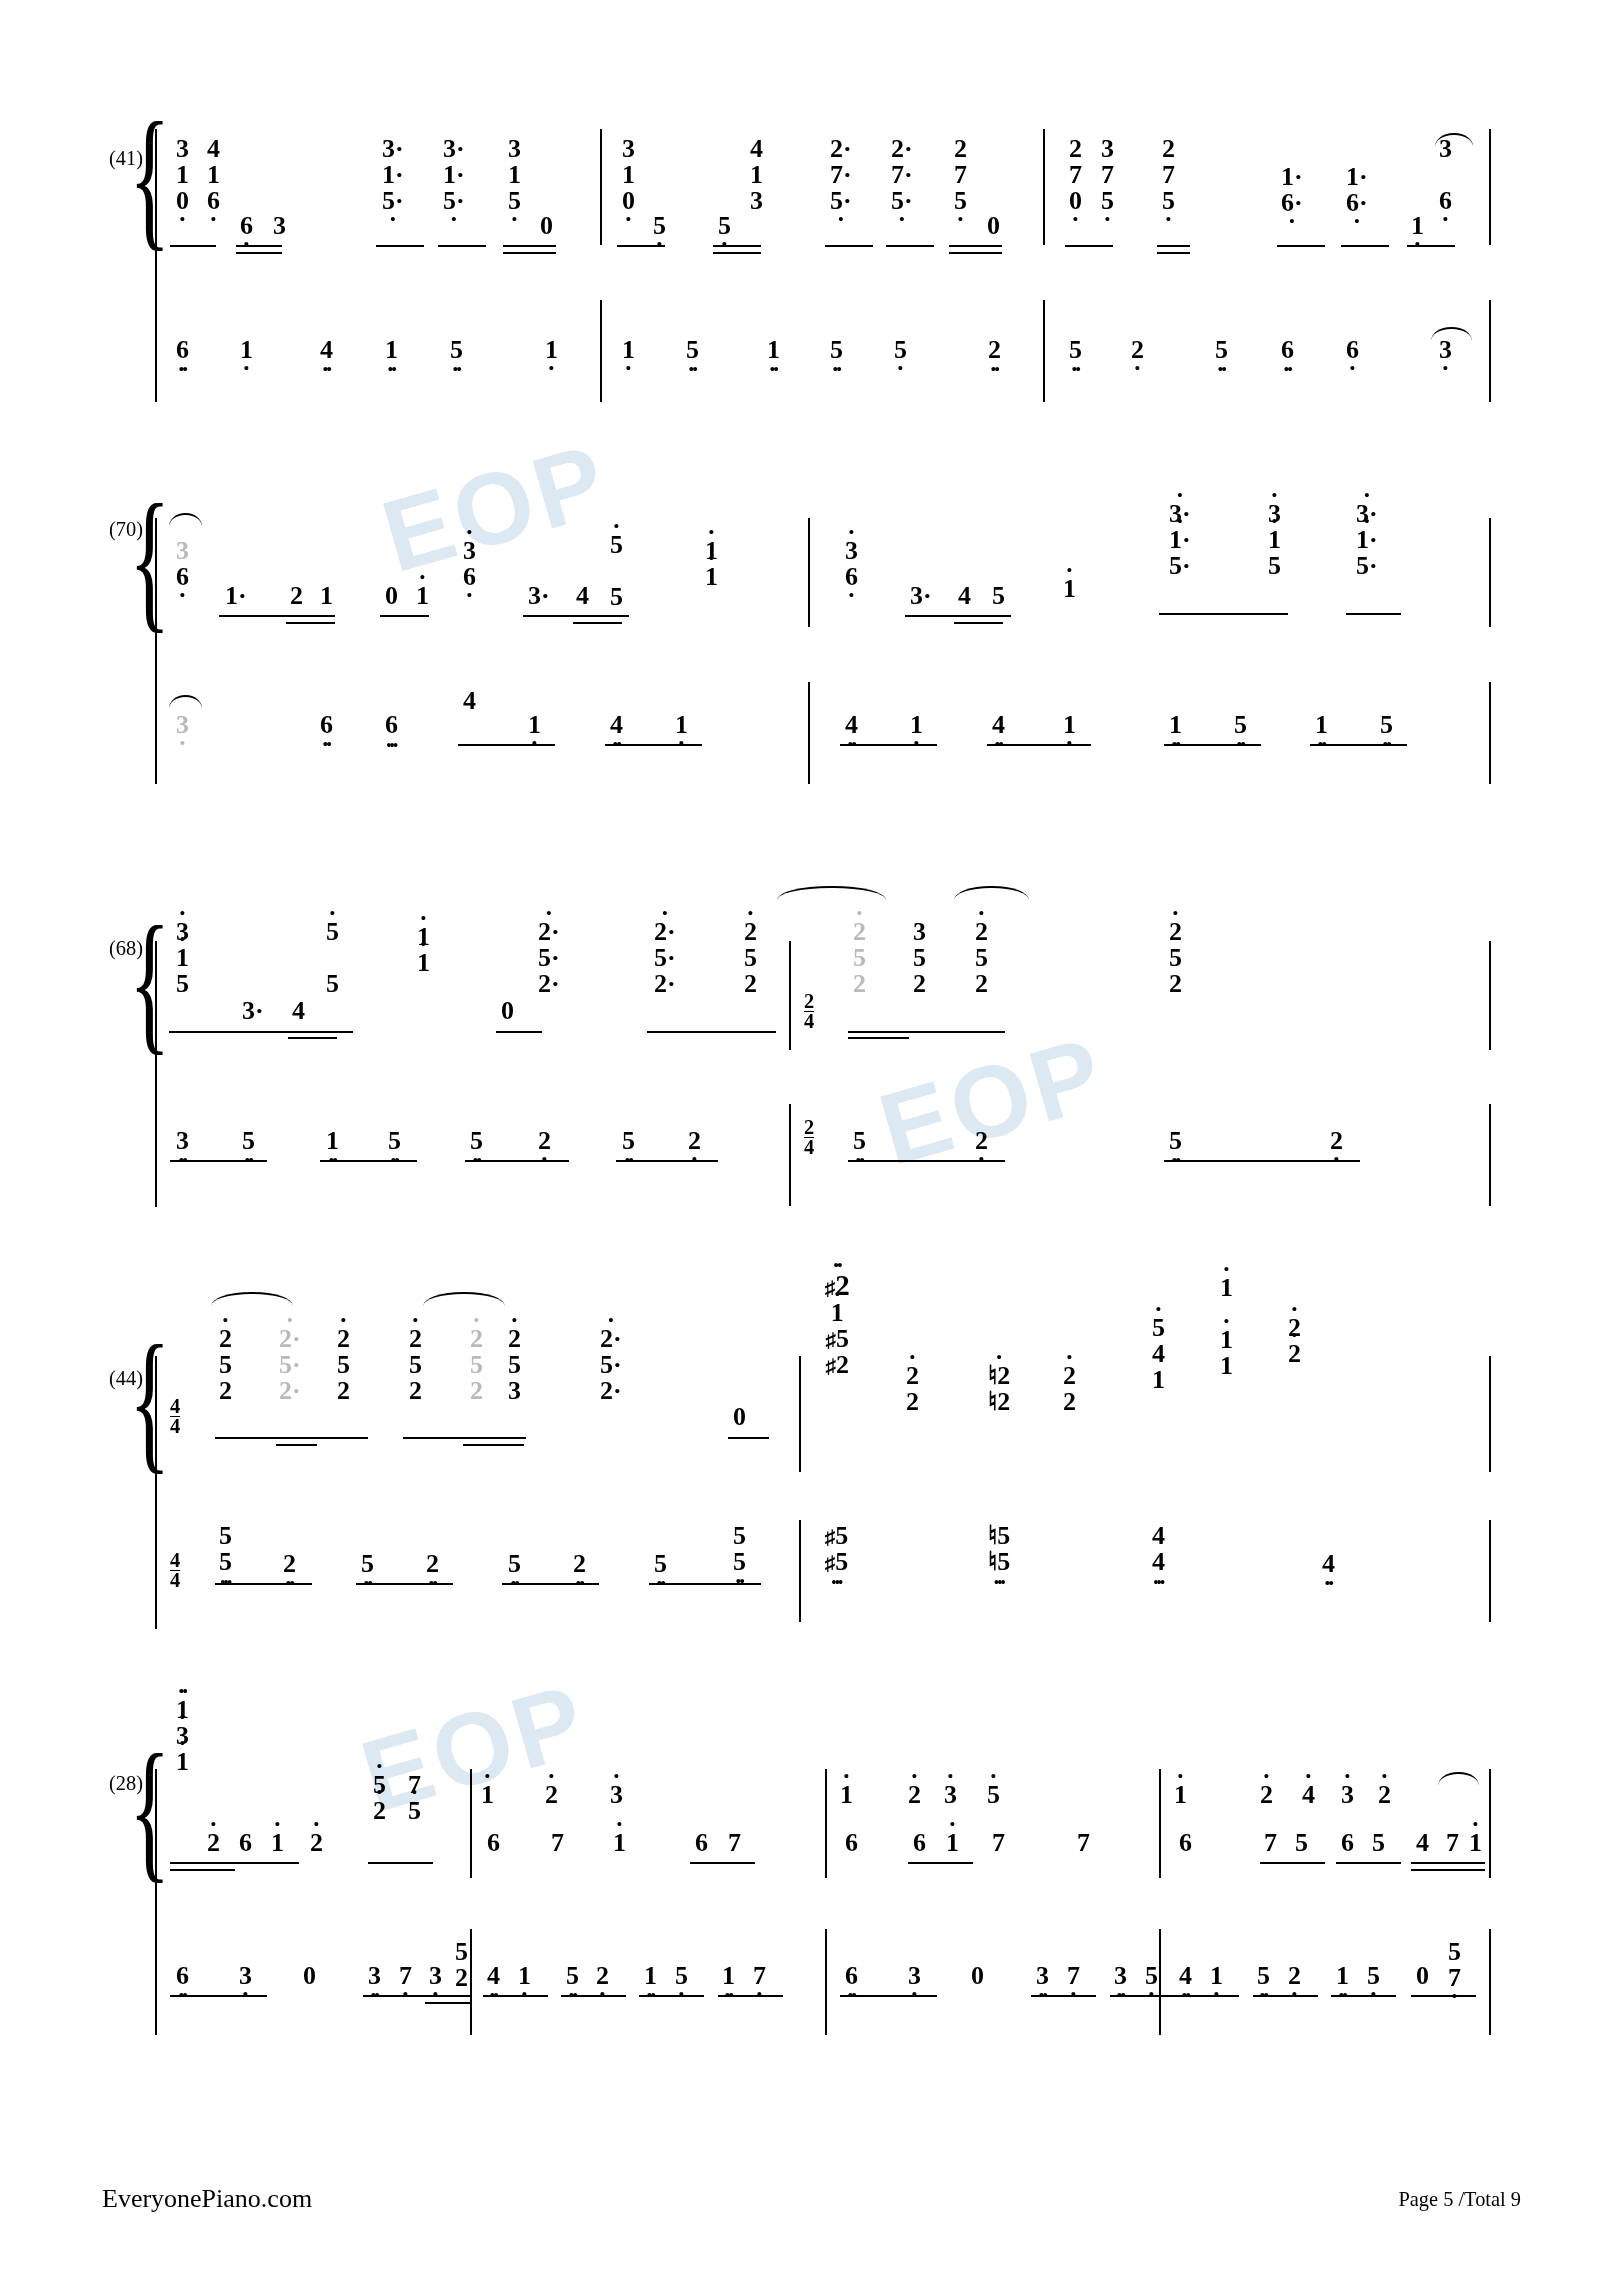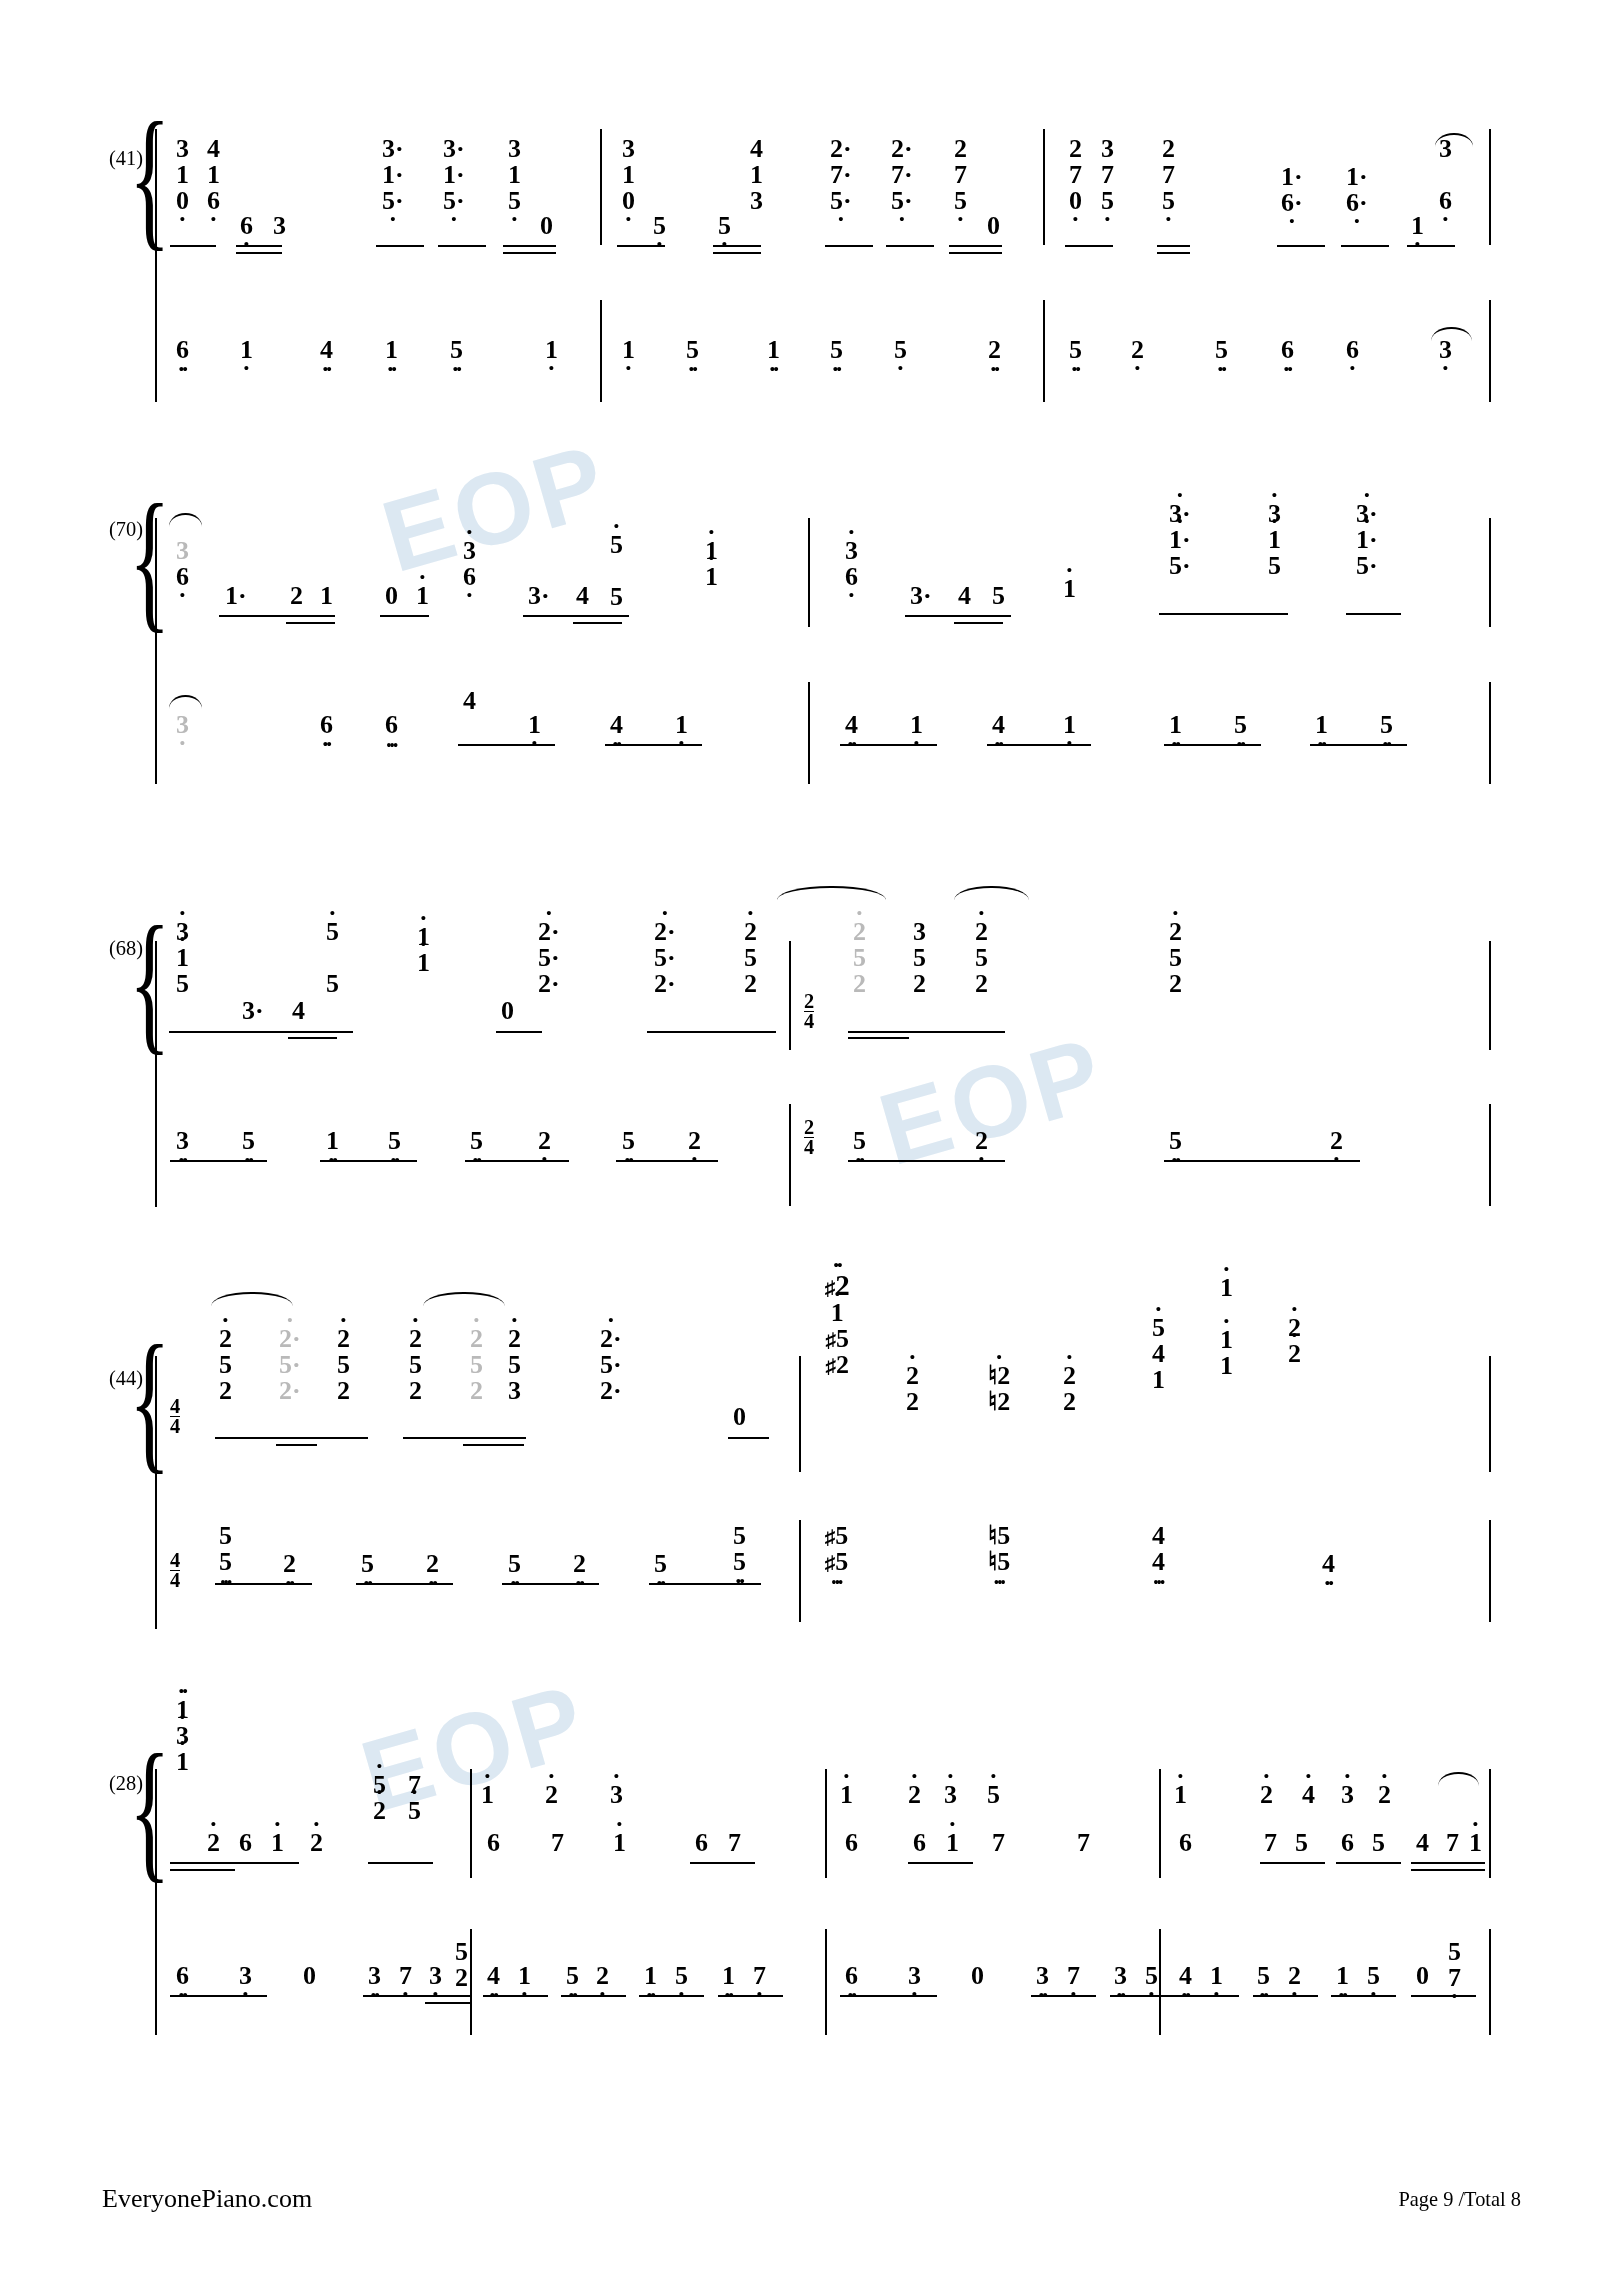--- a/index.html
+++ b/index.html
@@ -1054,16 +1054,16 @@
         <span class="n">5</span>
         <span class="n dl">7</span>
       </div>
     <div class="beam" style="left:1174px;top:1995px;width:65px;"></div>
     <div class="beam" style="left:1253px;top:1995px;width:65px;"></div>
     <div class="beam" style="left:1331px;top:1995px;width:65px;"></div>
     <div class="beam" style="left:1411px;top:1995px;width:65px;"></div>
   </div>
 
   <div class="footer-left">EveryonePiano.com</div>
-  <div class="footer-right">Page 9 /Total 8</div>
+  <div class="footer-right">Page 5 /Total 9</div>
 
 </div>
 
 
 </body></html>

